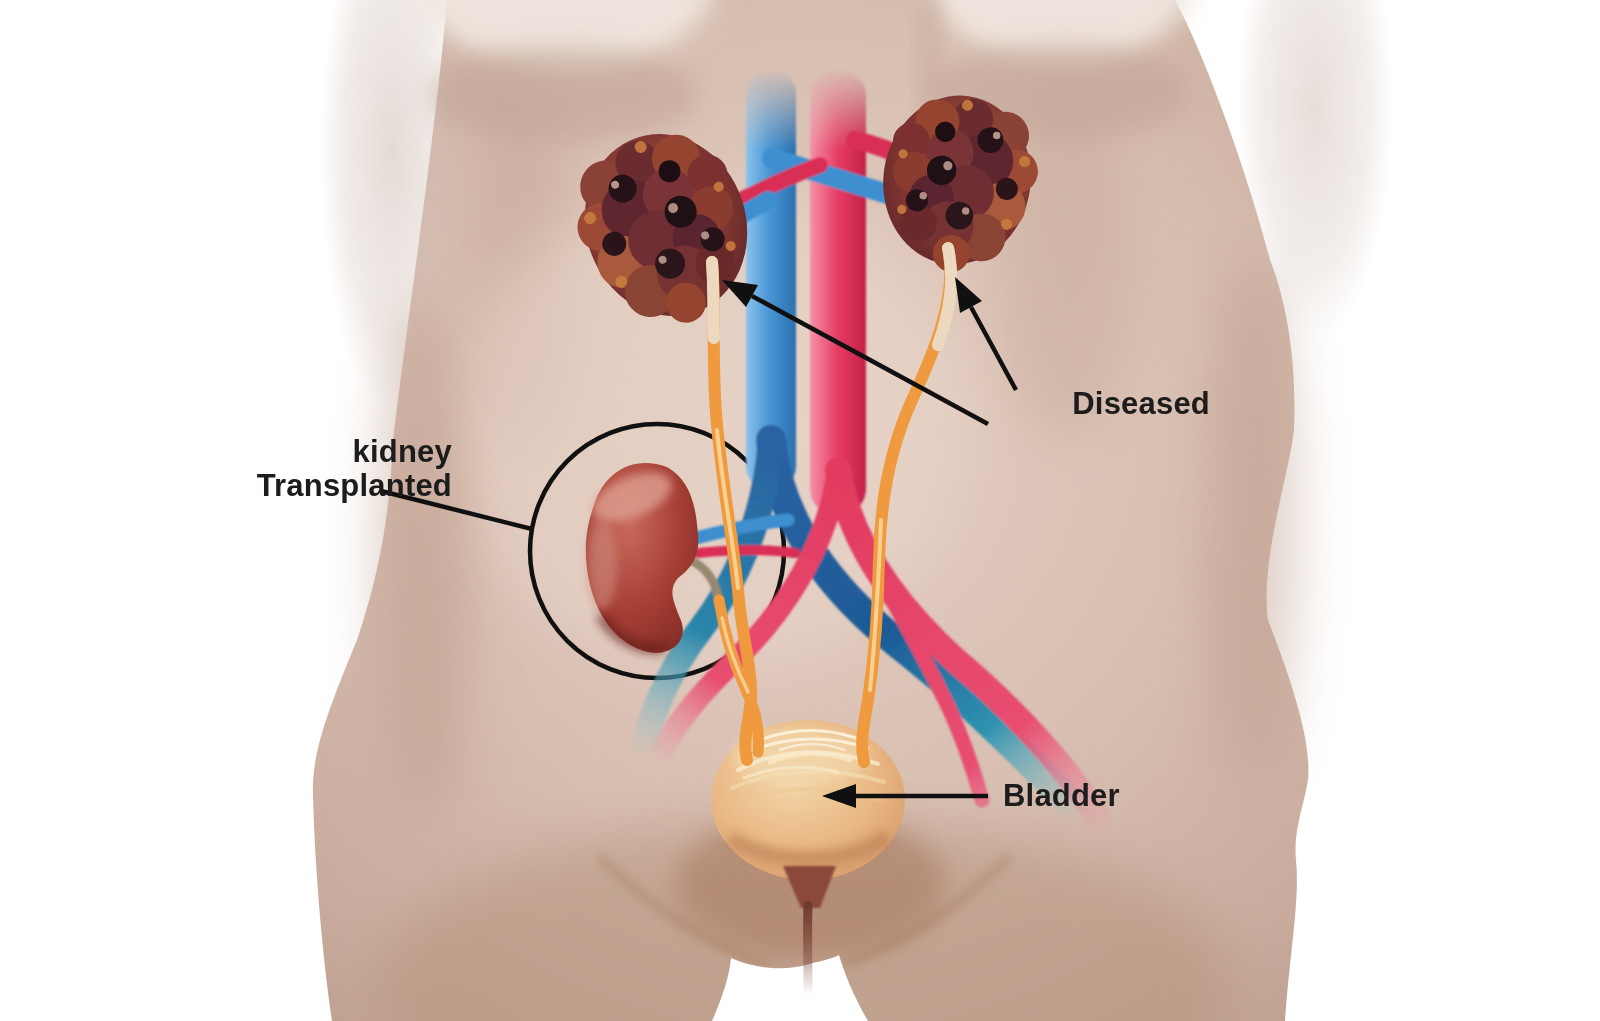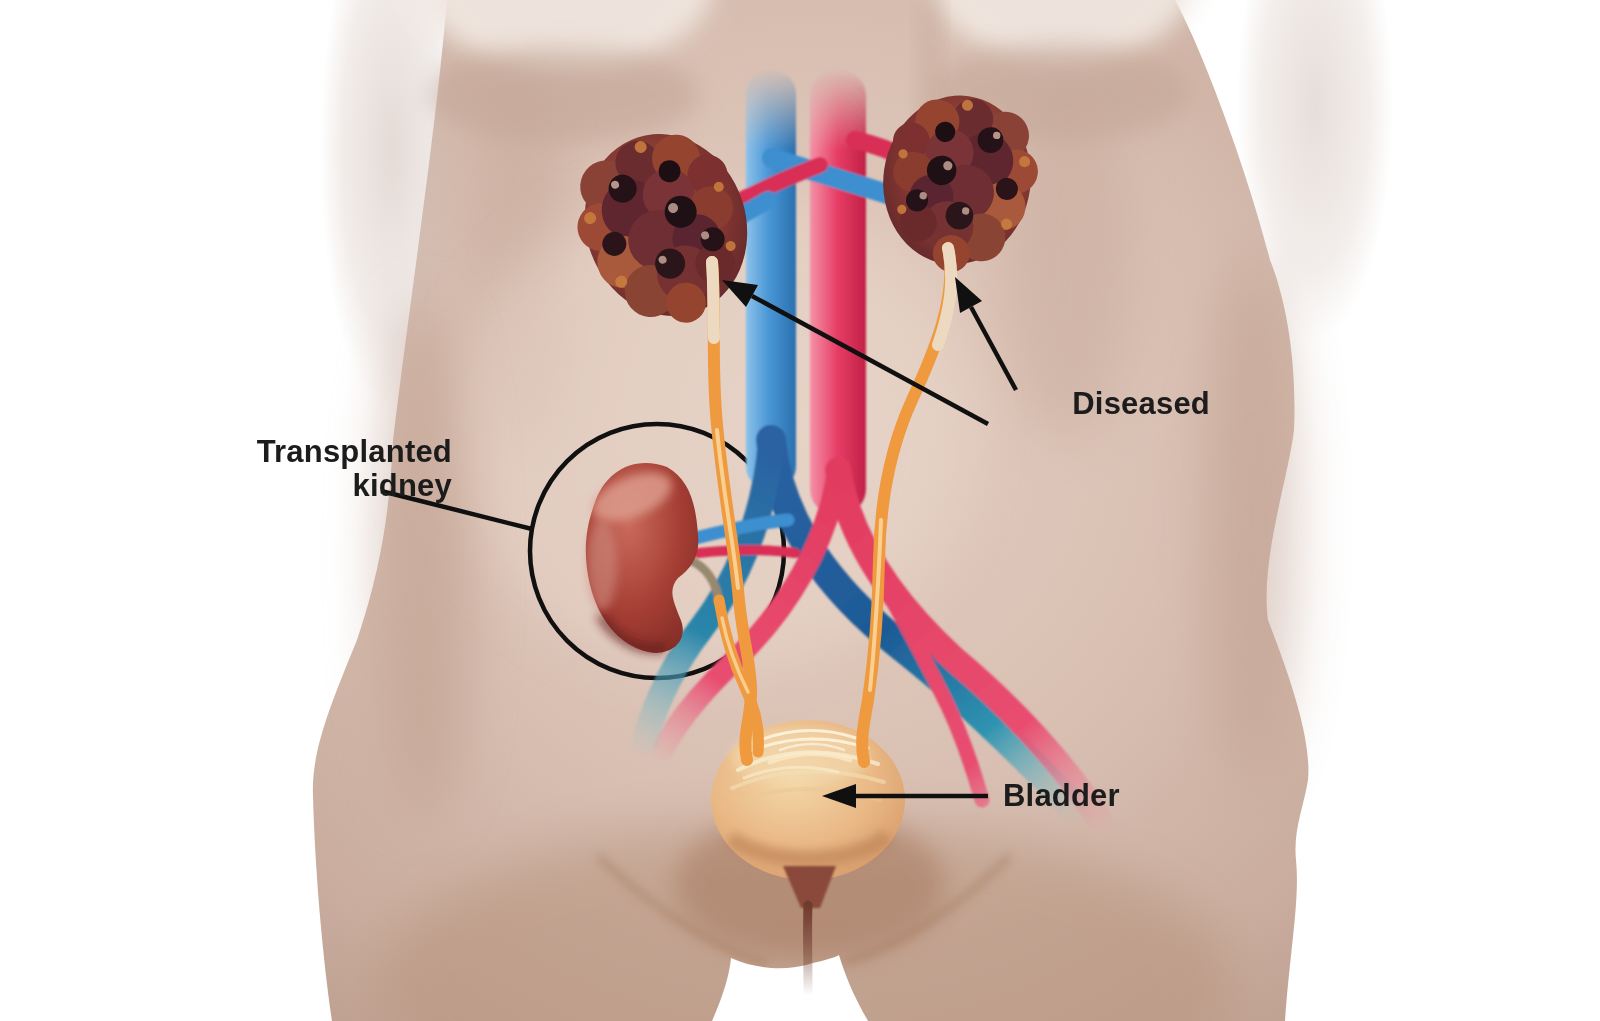--- a/index.html
+++ b/index.html
@@ -246,22 +246,22 @@
     <path d="M 988,796 L 856,796"></path>
   </g>
   <g fill="#101010">
     <polygon points="722,280 758,285 746,307"></polygon>
     <polygon points="955,277 982,301 960,313"></polygon>
     <polygon points="822,796 856,784 856,808"></polygon>
   </g>
 </svg>
 
 <div class="anno-label anno-center" style="left:152px;top:435px;width:300px;">
+  <div>kidney</div>
   <div>Transplanted</div>
-  <div>kidney</div>
 </div>
 
 <div class="anno-label anno-center" style="left:910px;top:387px;width:300px;">
   <div>Diseased</div>
 </div>
 
 <div class="anno-label" style="left:1003px;top:779px;">Bladder</div>
 </div>
 
 </body></html>

